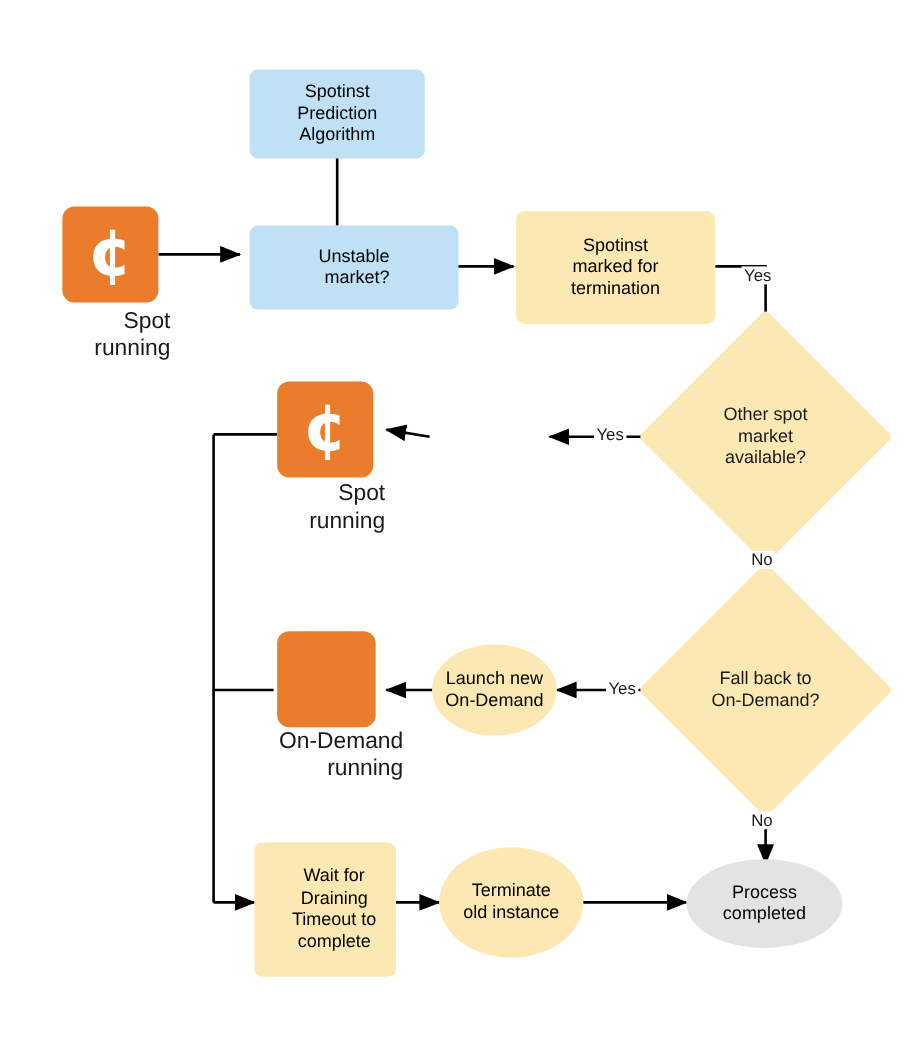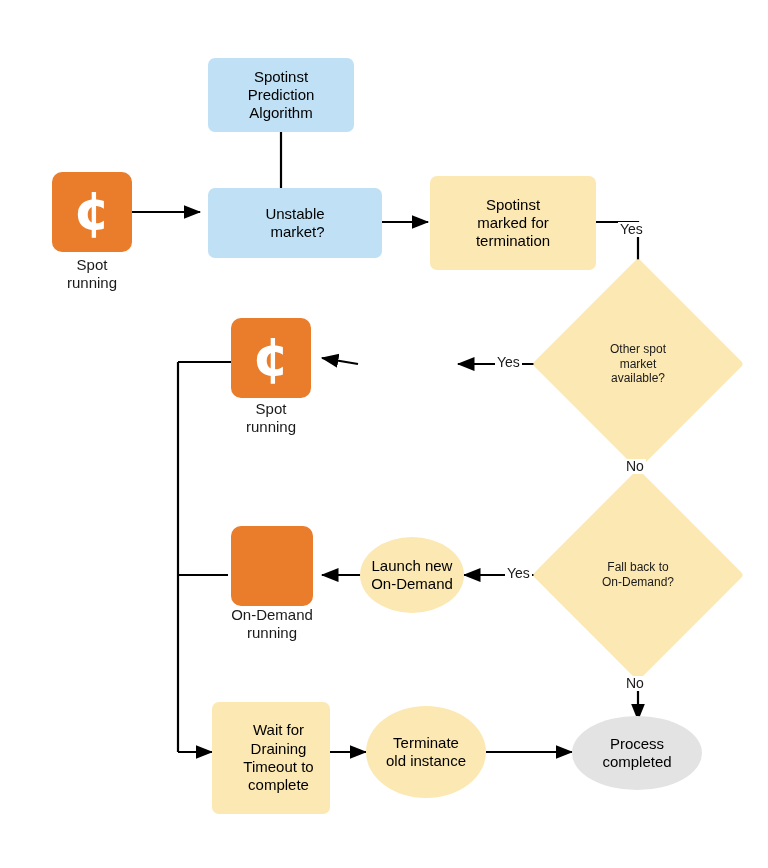--- a/index.html
+++ b/index.html
@@ -60,21 +60,21 @@
   .diamond-label {
     position: absolute;
     left: 0;
     top: 0;
     width: 100%;
     height: 100%;
     display: flex;
     align-items: center;
     justify-content: center;
     text-align: center;
-    font-size: 12px;
+    font-size: 15px;
     line-height: 1.22;
     color: #1a1a1a;
     box-sizing: border-box;
     padding: 0 6px;
   }
   .icon-box {
     position: absolute;
     background: #ea7d2b;
     border-radius: 10px;
     display: flex;
@@ -84,22 +84,22 @@
   .icon-glyph {
     color: #ffffff;
     font-size: 54px;
     font-weight: bold;
     font-family: "DejaVu Sans", sans-serif;
     line-height: 1;
     margin-top: -2px;
   }
   .caption {
     position: absolute;
-    text-align: center;
-    font-size: 15px;
+    text-align: right;
+    font-size: 19px;
     line-height: 1.22;
     color: #1a1a1a;
   }
   .edge-label {
     position: absolute;
     font-size: 14px;
     color: #1a1a1a;
     background: #ffffff;
     padding: 0 2px;
     line-height: 1.1;

